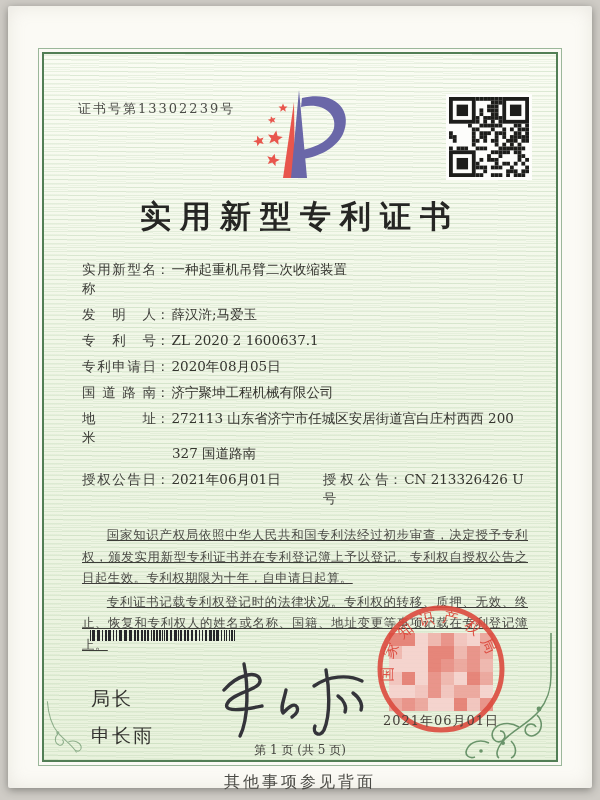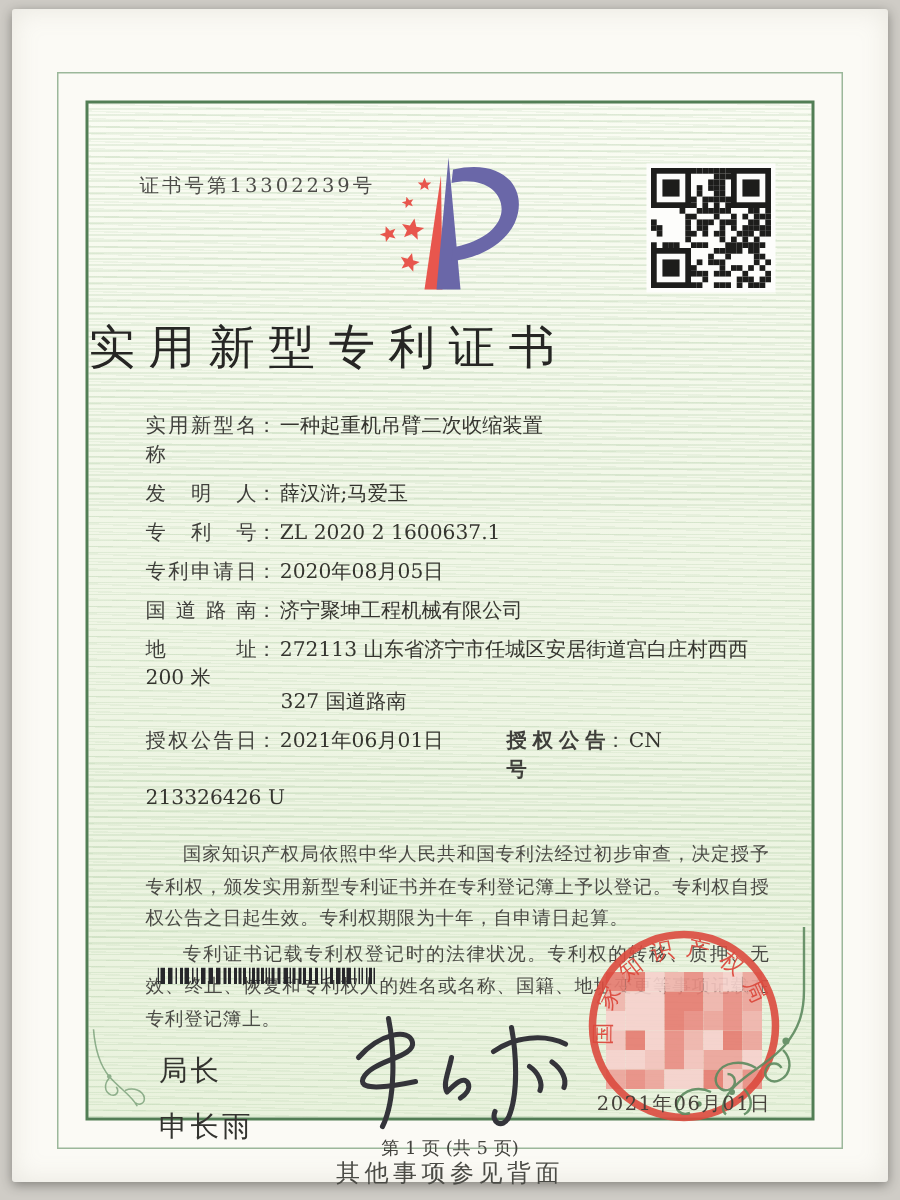--- a/index.html
+++ b/index.html
@@ -8,49 +8,49 @@
     background:#cfccc6;
     font-family:"DejaVu Serif", serif;
   }
   .paper{
     position:absolute;left:8px;right:8px;top:6px;bottom:12px;
     background:#fbfaf5;border-radius:2px;
     box-shadow:0 2px 8px rgba(40,40,35,.45), inset 0 0 18px rgba(150,145,130,.18);
   }
   .frame{
     position:absolute;left:30px;top:42px;width:524px;height:718px;
-    border:1px solid #9bb79a;padding:18px;box-sizing:border-box;
+    border:1px solid #9bb79a;padding:3px;box-sizing:border-box;
   }
   .inner{
     position:relative;width:100%;height:100%;box-sizing:border-box;
     border:2px solid #527e55;
     background:
       repeating-linear-gradient(0deg, rgba(120,170,110,.15) 0 1px, transparent 1px 4px),
       repeating-linear-gradient(2deg, rgba(120,170,110,.09) 0 1px, transparent 1px 5px),
       linear-gradient(180deg,#fafcf3 0%,#f0f6e6 45%,#e9f2dd 100%);
   }
   .certno{position:absolute;left:34px;top:46px;font-size:13px;letter-spacing:2px;color:#4c4c48;}
   .logo{position:absolute;left:50%;transform:translateX(-50%);top:32px;}
   .qr{position:absolute;right:24px;top:40px;background:#fdfdfb;padding:3px;}
   .title{
-    position:absolute;left:0;right:0;top:142px;margin:0;text-align:left;
-    font-size:31px;font-weight:400;letter-spacing:9px;color:#262624;
+    position:absolute;left:0;right:0;top:142px;margin:0;text-align:center;
+    font-size:31px;font-weight:700;letter-spacing:9px;color:#262624;
   }
   .content{position:absolute;left:38px;right:28px;top:206px;color:#3c3c38;}
   .frow{font-size:13.5px;line-height:19px;margin-bottom:7px;color:#3c3c38;}
   .flabel{
     display:inline-block;width:74px;vertical-align:top;
     text-align:justify;text-align-last:justify;color:#3f3f3b;
   }
-  .flabel2{width:66px;font-weight:bold;}
+  .flabel2{width:66px;}
   .fcolon{display:inline-block;margin-right:2px;color:#3f3f3b;}
   .fvalue{color:#35352f;}
   .addr2{margin-top:-10px;margin-left:90px;}
   .dual-gap{display:inline-block;width:42px;}
-  .paras{margin-top:16px;}
+  .paras{margin-top:16px;text-decoration:underline;}
   .para{
     margin:0 0 2px 0;font-size:12.4px;line-height:21.5px;color:#4a4a45;
     text-indent:2em;text-align:justify;letter-spacing:.5px;
   }
   .barcode{position:absolute;left:46px;top:576px;}
   .officer{position:absolute;left:47px;top:632px;font-size:19px;color:#33332f;}
   .officer div{margin-bottom:11px;letter-spacing:2px;}
   .signature{position:absolute;left:158px;top:602px;}
   .seal{position:absolute;left:327px;top:545px;width:140px;height:140px;}
   .seal-date{

